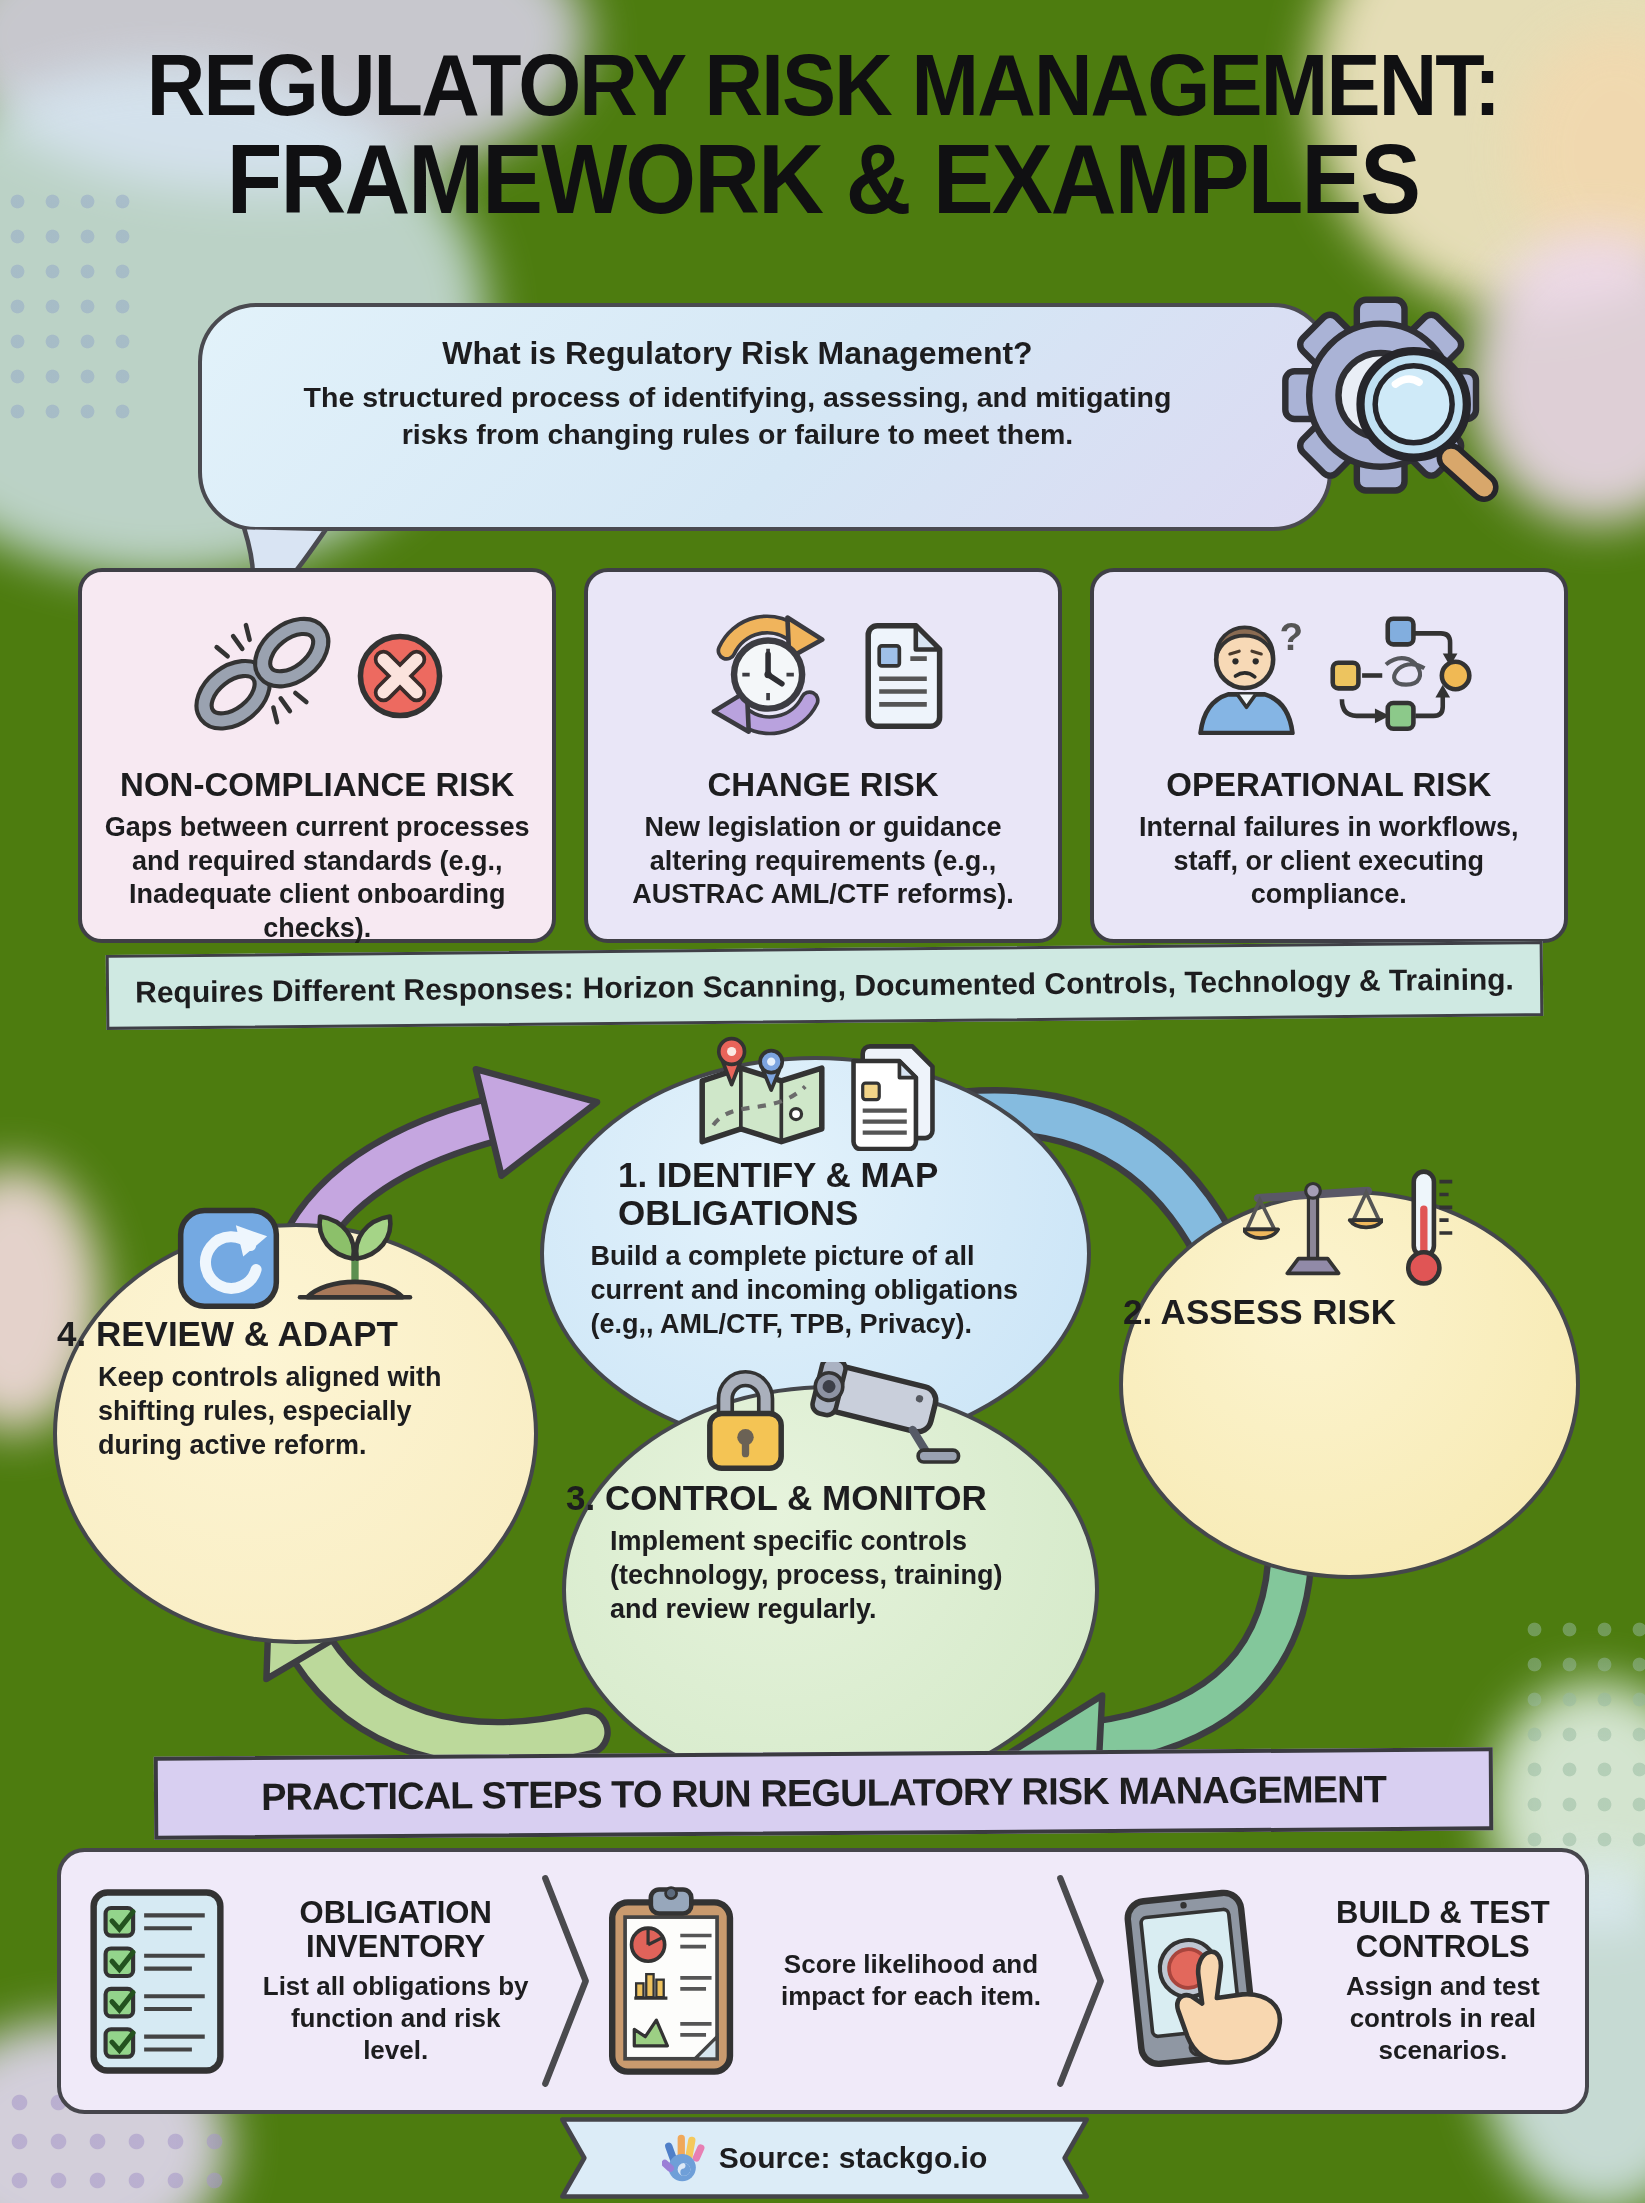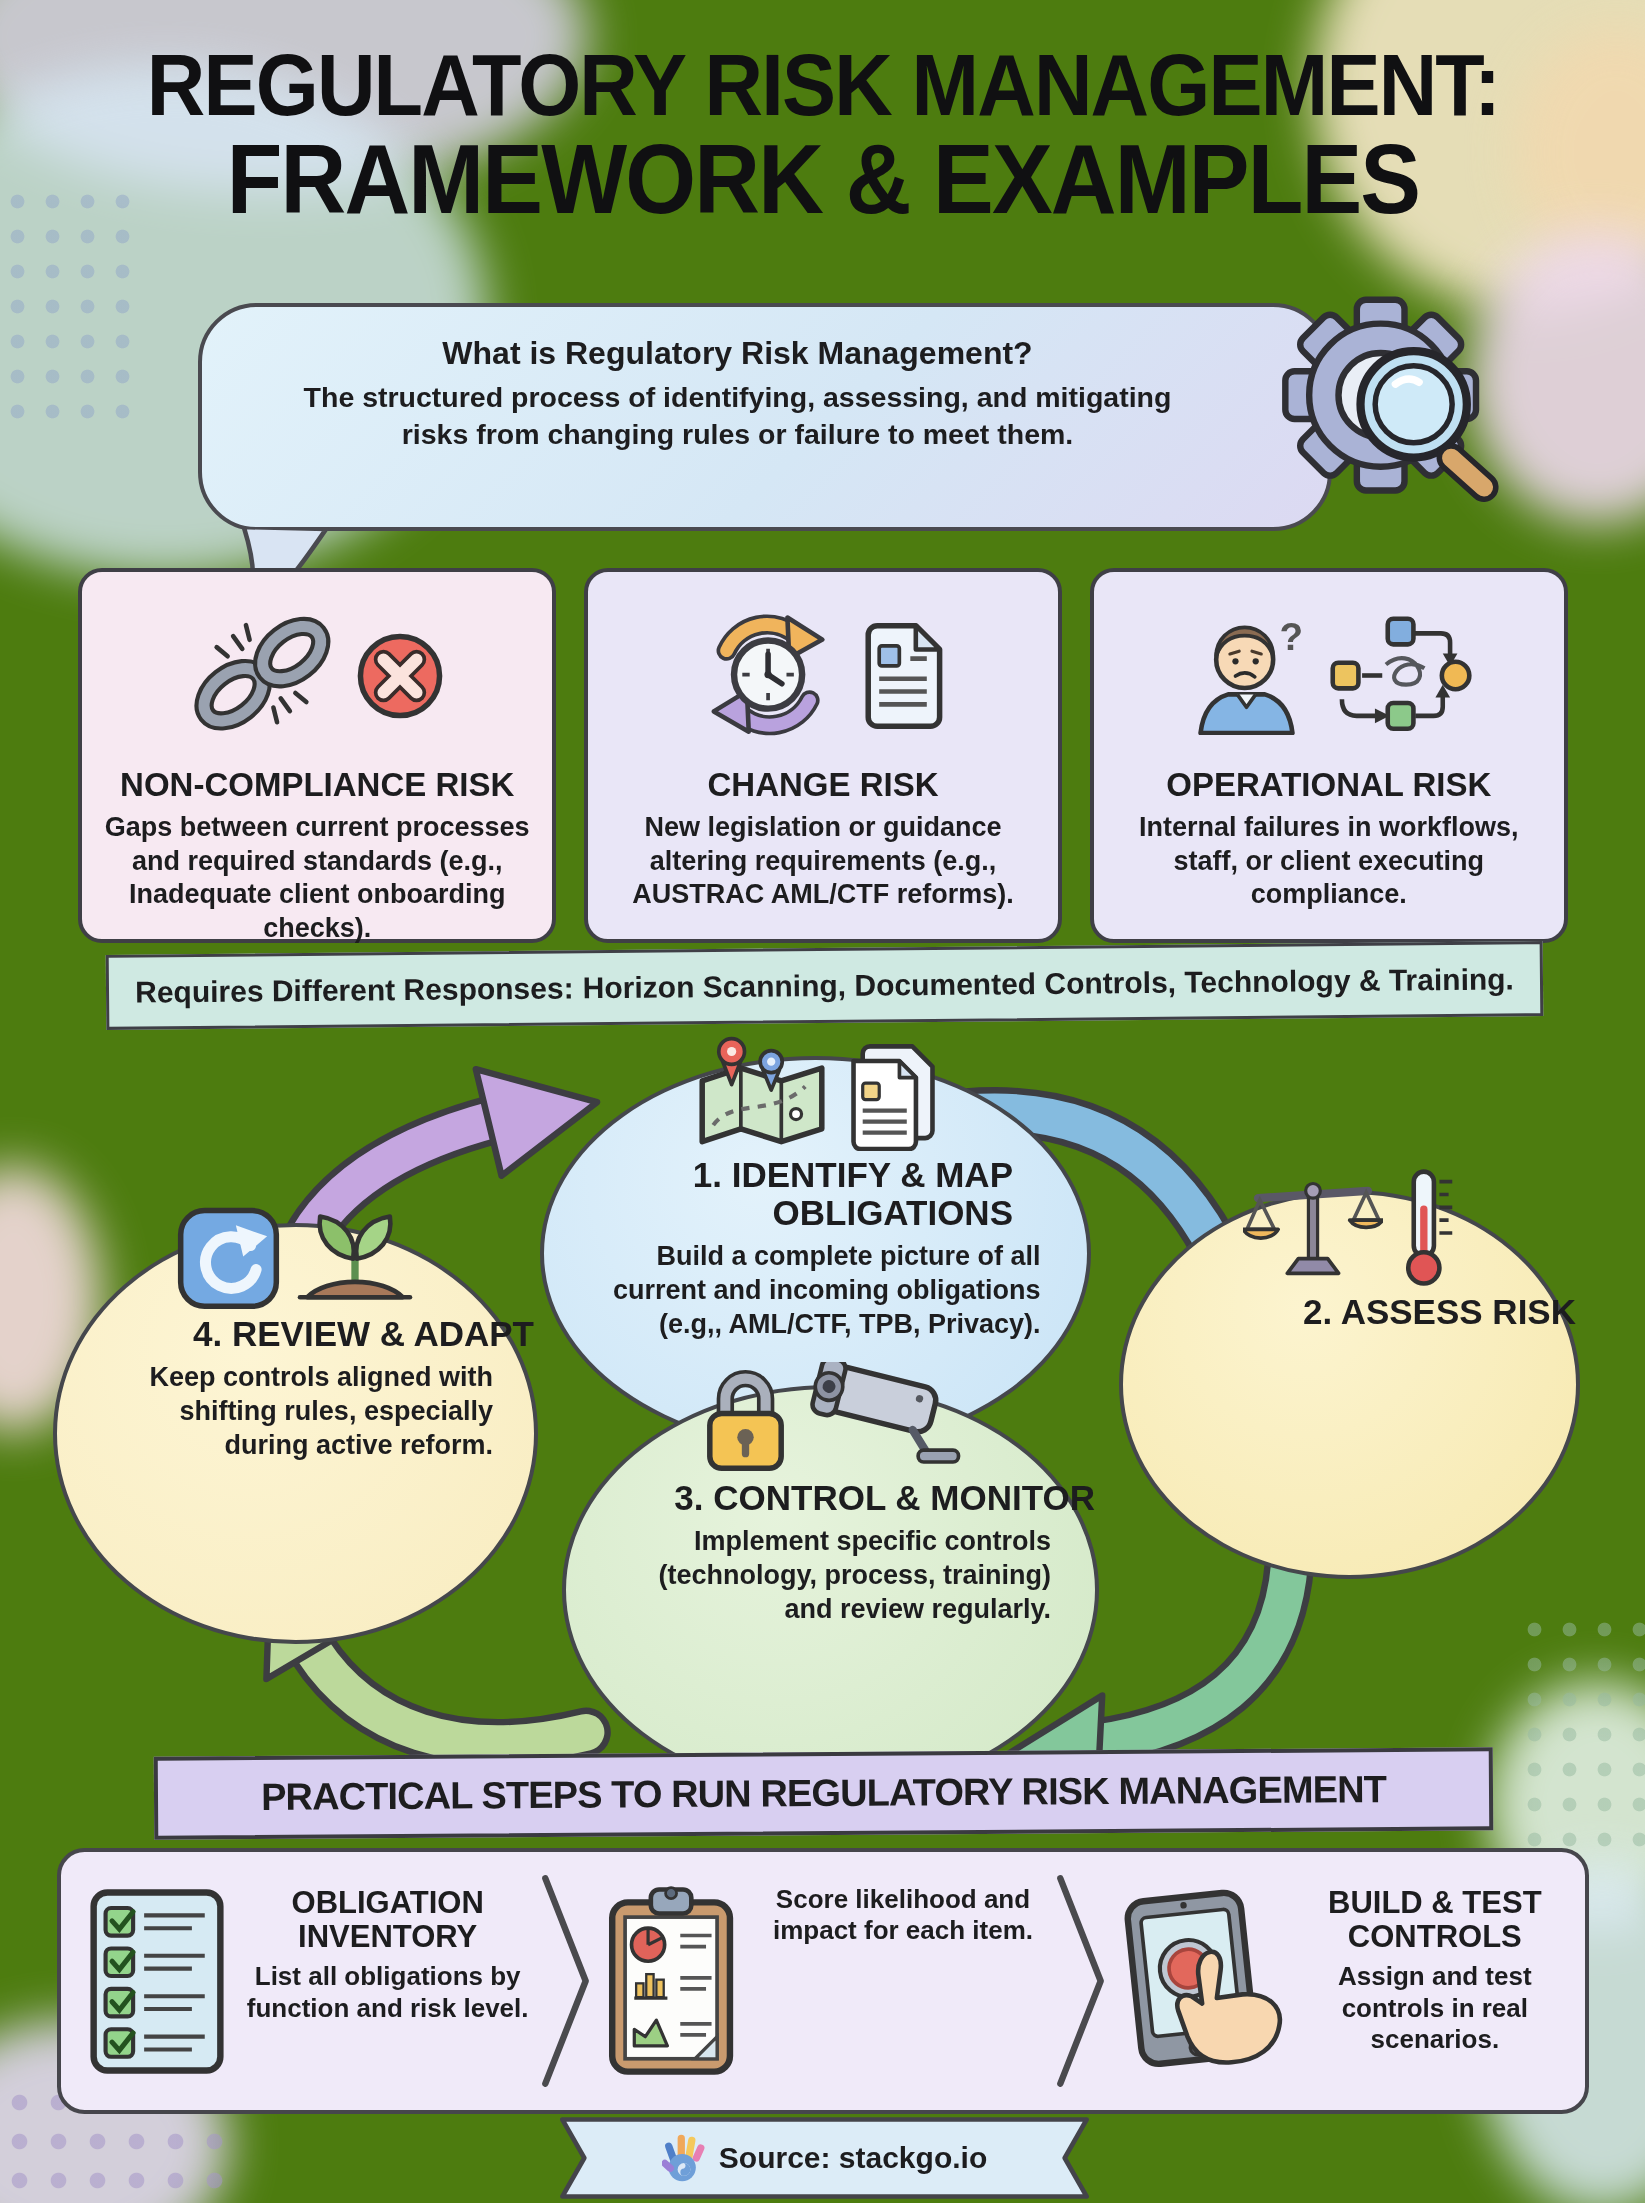--- a/index.html
+++ b/index.html
@@ -25,37 +25,37 @@
   .card.lav{background:#e9e6f7}.card.pink{background:#f7e9f2}
   .card .ic{height:163px;display:flex;align-items:center;justify-content:center;gap:20px}
   .card h3{font-size:33px;font-weight:700;margin:9.2px 0 7.3px}
   .card p{font-size:27px;font-weight:600;line-height:1.24}
   
   .ribbon-teal{position:absolute;left:106px;top:948px;width:1437px;height:75px;background:#cfe9e2;border:3.7px solid #3f3f46;transform:rotate(-.55deg);display:flex;align-items:center;justify-content:center;font-size:30px;z-index:3}
   .ribbon-teal .lead{font-weight:700;margin-right:9.2px}
   .ribbon-teal .rest{font-weight:600}
   
   .flow-arrows{position:absolute;left:0;top:992px;width:1646px;height:845px;z-index:1}
-  .ell{position:absolute;border:4.6px solid #45474c;border-radius:50%;text-align:right;z-index:2}
+  .ell{position:absolute;border:4.6px solid #45474c;border-radius:50%;text-align:left;z-index:2}
   .ell .ell-icons{display:flex;align-items:flex-end;justify-content:center;gap:16.5px;margin-top:-27.5px}
   .ell h3{font-size:35px;font-weight:700;line-height:1.08;margin:5.5px auto 7.3px}
   .ell p{font-size:27px;font-weight:600;line-height:1.26;margin:0 auto}
   .e1{left:540px;top:1056px;width:551px;height:395px;background:radial-gradient(circle at 40% 30%,#e3f2fb,#c8e3f6)}
   .e1 h3{width:395px}.e1 p{width:450px}
   .e2{left:1119px;top:1190px;width:461px;height:389px;background:radial-gradient(circle at 40% 30%,#fcf4cf,#f6e8ae)}
   .e2 p{width:367px}
   .e3{left:562px;top:1385px;width:537px;height:410px;background:radial-gradient(circle at 40% 30%,#e6f3dc,#d2e8c6)}
   .e3 p{width:441px}
   .e4{left:53px;top:1223px;width:485px;height:421px;background:radial-gradient(circle at 40% 30%,#fdf5d4,#f8ecc0)}
   .e4 p{width:395px}
   
   .ribbon-lav{position:absolute;left:154px;top:1752px;width:1339px;height:83px;background:#d8cff1;border:4.6px solid #3a3a40;transform:rotate(-.4deg);display:flex;align-items:center;justify-content:center;font-size:38px;font-weight:700;z-index:3;letter-spacing:-0.9px}
   
   .steps{position:absolute;left:57px;top:1848px;width:1532px;height:266px;background:#f0eaf9;border:4.6px solid #46464c;border-radius:27.5px;display:flex;align-items:center;z-index:3;padding:0 16.5px}
-  .pstep{flex:1;display:flex;gap:13px;padding:0 5.5px}
+  .pstep{flex:1;display:flex;align-items:center;gap:29px;padding:0 5.5px}
   .picon{flex:0 0 147px;display:flex;justify-content:center}
   .ptext{flex:1;text-align:center}
   .ptext h3{font-size:31px;font-weight:700;line-height:1.1;margin-bottom:7.3px}
   .ptext p{font-size:26px;font-weight:600;line-height:1.22}
   .chev{flex:0 0 55px}
   
   .footer{position:absolute;left:549px;top:2114px;width:551px;height:88px;z-index:3}
   .footer .fcontent{position:absolute;inset:0;display:flex;align-items:center;justify-content:center;gap:13px;font-size:30px;font-weight:700}
 </style>
 </head>

